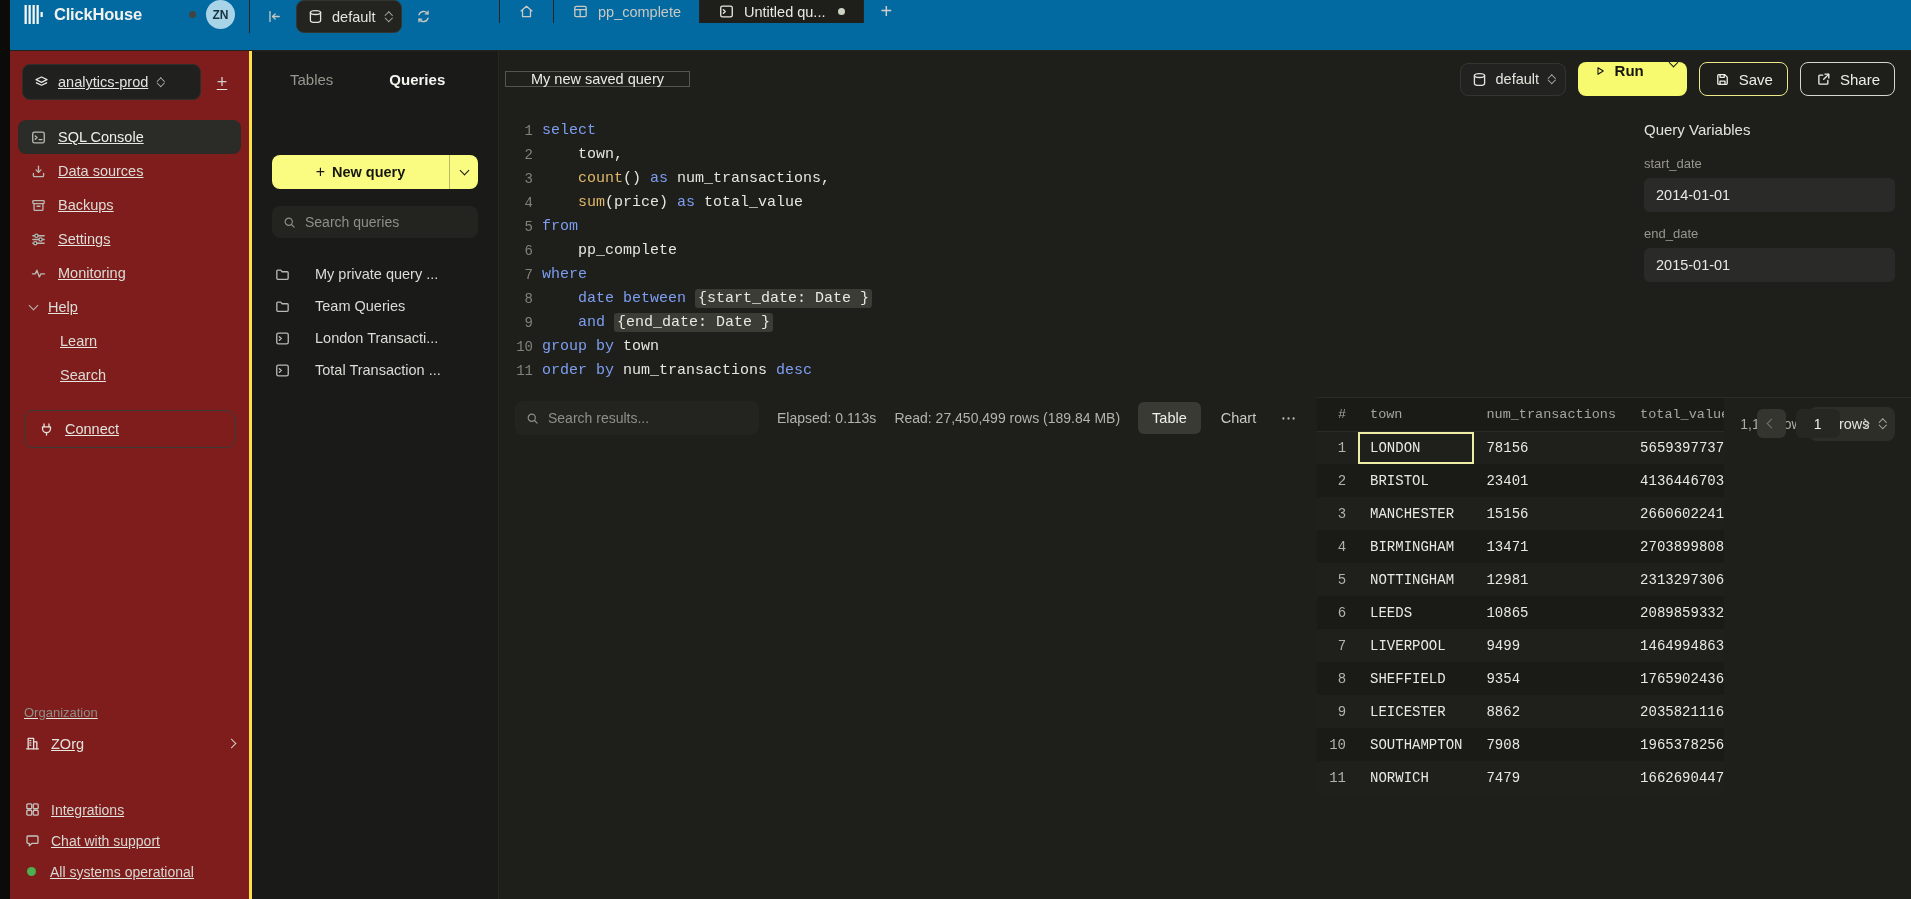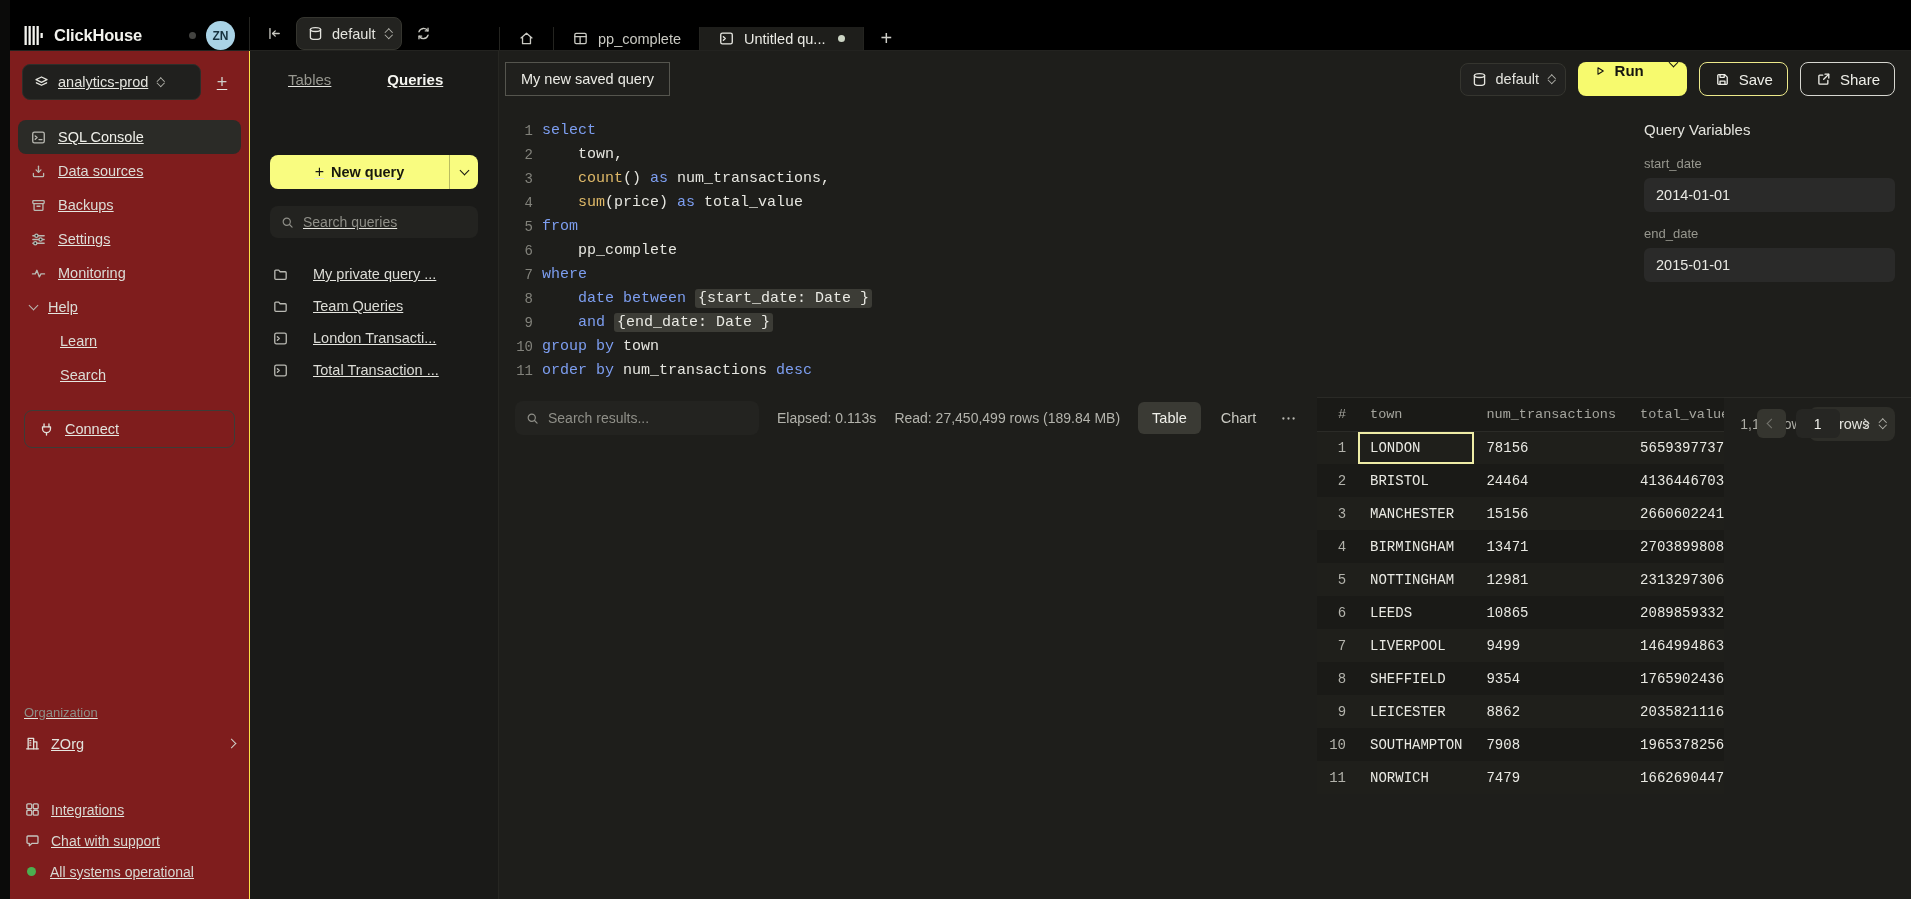--- a/index.html
+++ b/index.html
@@ -6,21 +6,21 @@
   html,body { width:1911px; height:899px; overflow:hidden; background:#1e1e1b;
     font-family:"Liberation Sans",sans-serif; color:#e6e6e0; }
   [data-interactable="true"]{ cursor:pointer; }
   svg.ic { width:17px; height:17px; fill:none; stroke:currentColor; stroke-width:1.4;
     stroke-linecap:round; stroke-linejoin:round; flex:none; }
 
   .left-strip{ position:fixed; left:0; top:0; width:10px; height:899px; background:#0b0b0a; z-index:60; }
   .app{ height:100%; display:flex; flex-direction:column; padding-left:10px; }
 
   
-  .topbar{ height:51px; flex:none; background:#000000; display:flex; align-items:flex-end; border-bottom:1px solid #232320; }
+  .topbar{ height:51px; flex:none; background:#0369a1; display:flex; align-items:flex-start; border-bottom:1px solid #232320; }
   .tb-left{ width:239px; flex:none; display:flex; align-items:center; gap:10px; padding:0 14px; }
   .brand{ font-size:16.5px; font-weight:700; color:#f2f2ed; letter-spacing:-.2px; }
   .tb-dot{ width:7px; height:7px; border-radius:50%; background:#434340; margin-left:auto; }
   .avatar{ width:29px; height:29px; border-radius:50%; background:#a9d3e6; color:#16323f;
     font-size:12px; font-weight:700; display:flex; align-items:center; justify-content:center; }
   .tb-tools{ width:250px; flex:none; display:flex; align-items:center; gap:13px; padding:0 16px;
     border-left:1px solid #242420; }
   .icon-btn{ background:none; border:none; color:#c9c9c2; display:flex; align-items:center; }
   .selectbox{ display:flex; align-items:center; gap:8px; height:33px; padding:0 10px; border-radius:8px;
     background:#232320; border:1px solid #35352f; color:#e4e4de; font-size:14.5px; }
@@ -59,22 +59,22 @@
   .org-section{ margin:auto 14px 0; }
   .org-label{ font-size:13px; color:#8e8e87; }
   .org-name-row{ margin-top:15px; display:flex; align-items:center; gap:10px; color:#e2e2dc; font-size:14.5px; }
   .org-name-row .chev{ margin-left:auto; color:#cfcfc9; }
   .sb-footer{ margin:42px 14px 12px; }
   .sb-footer-item{ height:31px; display:flex; align-items:center; gap:10px; color:#d8d8d2; font-size:14px; }
   .sb-footer-item svg{ color:#c5c5bf; }
   .status-dot{ width:9px; height:9px; border-radius:50%; background:#4caf50; flex:none; margin:0 4px 0 3px; }
 
   
-  .qpanel{ width:250px; flex:none; background:#1a1a18; border-left:1px solid #fde047; border-right:1px solid #262622;
-    display:flex; flex-direction:column;text-decoration:underline; }
+  .qpanel{ width:250px; flex:none; background:#1a1a18; border-left:3px solid #fde047; border-right:1px solid #262622;
+    display:flex; flex-direction:column; }
   .qp-tabs{ height:56px; flex:none; display:flex; align-items:center; gap:56px; padding-left:38px; font-size:15px; }
   .qp-tab{ color:#97978f; }
   .qp-tab.active{ color:#f5f5f0; font-weight:700; }
   .qp-body{ padding:4px 20px 0; }
   .saved-select{ height:34px; background:#1f1f1d; border:1px solid #30302b; }
   .saved-select .lbl{ flex:1; }
   .new-query{ margin-top:44px; height:34px; display:flex; align-items:stretch; background:#f9fc80; border-radius:8px;
     color:#17170f; overflow:hidden; }
   .nq-main{ flex:1; display:flex; align-items:center; justify-content:center; gap:7px; font-size:14.5px; font-weight:700; }
   .nq-plus{ font-size:16px; font-weight:400; }
@@ -86,21 +86,21 @@
   .searchbox input{ background:none; border:none; outline:none; color:#e4e4de; font-size:14px; width:100%;
     font-family:"Liberation Sans",sans-serif; }
   .searchbox input::placeholder{ color:#8f8f88; }
   .q-list{ margin-top:20px; }
   .q-item{ height:32px; display:flex; align-items:center; gap:24px; padding:0 2px; color:#dcdcd6; font-size:14.5px; white-space:nowrap; }
   .q-item svg{ color:#b9b9b2; }
 
   
   .main{ flex:1; display:flex; flex-direction:column; background:#1e1e1b; min-width:0; min-height:0; }
   .main-toolbar{ height:56px; flex:none; display:flex; align-items:center; padding:0 16px 0 6px; }
-  .query-title-box{ height:34px; display:flex; align-items:center; padding:0 15px; border:1px solid #55554e;
+  .query-title-box{ height:16px; display:flex; align-items:center; padding:0 25px; border:1px solid #55554e;
     border-radius:0; font-size:14.5px; color:#ececе6; color:#ecece6; background:#20201d; white-space:nowrap; }
   .toolbar-right{ margin-left:auto; display:flex; align-items:center; gap:12px; }
   .ctx-select{ background:#222220; }
   .run-btn{ height:34px; display:flex; align-items:flex-start; background:#f7fa6e; border-radius:8px; color:#15150f; overflow:hidden; }
   .run-main{ display:flex; align-items:center; gap:8px; padding:0 15px; font-size:15px; font-weight:700; }
   .run-main svg{ width:14px; height:14px; }
   .run-divider{ width:1px; background:#c9cc4f; }
   .run-caret{ width:27px; display:flex; align-items:center; justify-content:center; }
   .save-btn,.share-btn{ height:34px; display:flex; align-items:center; gap:8px; padding:0 14px; background:#1e1e1b;
     border-radius:8px; color:#eeeee8; font-size:15px; }
@@ -535,21 +535,21 @@
             <tbody data-interactable="false">
                 <tr data-interactable="false">
                   <td data-interactable="true" class="idx">1</td>
                   <td data-interactable="true" class="selected">LONDON</td>
                   <td data-interactable="true">78156</td>
                   <td data-interactable="true">56593977373</td>
                 </tr>
                 <tr data-interactable="false">
                   <td data-interactable="true" class="idx">2</td>
                   <td data-interactable="true">BRISTOL</td>
-                  <td data-interactable="true">24464</td>
+                  <td data-interactable="true">23401</td>
                   <td data-interactable="true">4136446703</td>
                 </tr>
                 <tr data-interactable="false">
                   <td data-interactable="true" class="idx">3</td>
                   <td data-interactable="true">MANCHESTER</td>
                   <td data-interactable="true">15156</td>
                   <td data-interactable="true">2660602241</td>
                 </tr>
                 <tr data-interactable="false">
                   <td data-interactable="true" class="idx">4</td>

